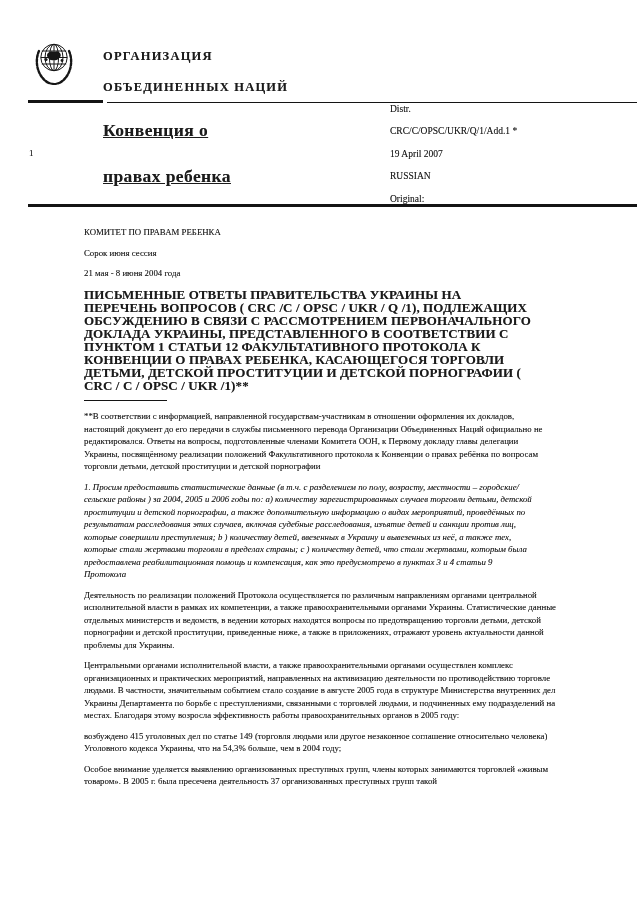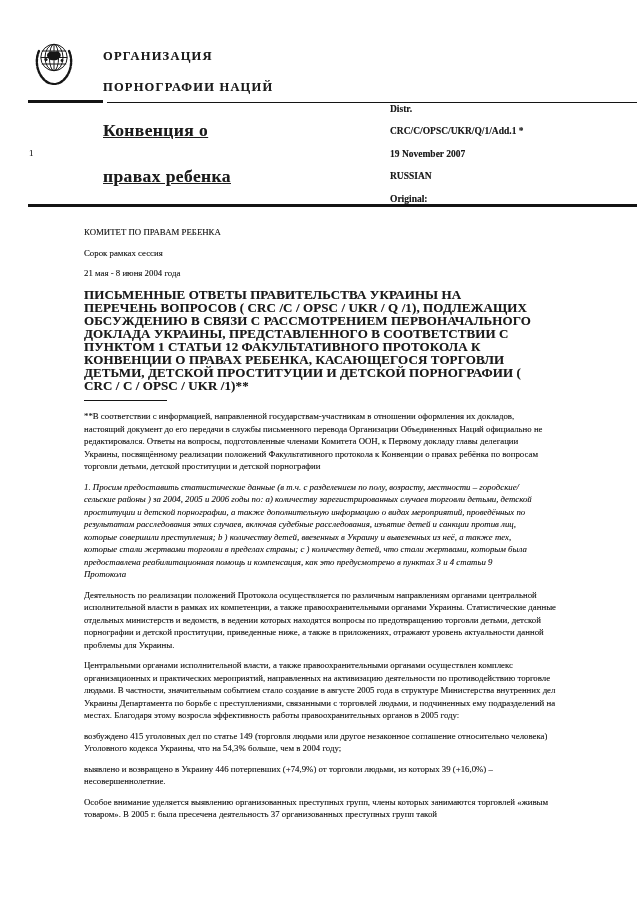--- a/index.html
+++ b/index.html
@@ -31,21 +31,21 @@
   }
   .rule{position:absolute;background:var(--line);}
   .rule-top-a{left:28px;top:100px;width:75px;height:2.5px;}
   .rule-top-b{left:107px;top:101.5px;width:530px;height:1.2px;}
   .rule-bottom{left:28px;top:204px;width:609px;height:3px;}
   .margin-note{position:absolute;left:29px;top:148px;font-size:9px;}
   .conv{position:absolute;left:103px;font-weight:bold;font-size:17.5px;letter-spacing:.4px;white-space:nowrap;text-decoration:underline;}
   .conv-1{top:120px;}
   .conv-2{top:166px;}
   .meta{position:absolute;left:390px;top:104px;font-size:9.5px;}
-  .meta div{margin-bottom:12.4px;white-space:nowrap;font-weight:bold;}
+  .meta div{margin-bottom:12.4px;white-space:nowrap;}
   
   .doc-body{
     position:absolute;left:84px;top:226px;width:476px;
     font-size:8.8px;line-height:12.5px;
   }
   .doc-body p{margin:0 0 8px 0;}
   .p-title{font-weight:bold;font-size:13px;line-height:13.1px;width:450px;letter-spacing:.1px;}
   .p-q{font-style:italic;width:448px;}
   .fn-sep{width:83px;height:0;border-top:1px solid var(--line);margin:5px 0 9px 0;}
   .fn{width:472px;}
@@ -72,50 +72,49 @@
     </g>
     <g stroke="#161616" fill="none" stroke-linecap="round">
       <path d="M7,12 C2.5,22 5,36 15,43" stroke-width="2.4" stroke-dasharray="2.6 1.5"></path>
       <path d="M37,12 C41.5,22 39,36 29,43" stroke-width="2.4" stroke-dasharray="2.6 1.5"></path>
       <path d="M15,43 q7,4 14,0" stroke-width="2.2" stroke-dasharray="2.4 1.4"></path>
     </g>
   </svg>
 
   <div class="org">
     <div>ОРГАНИЗАЦИЯ</div>
-    <div>ПОРНОГРАФИИ НАЦИЙ</div>
+    <div>ОБЪЕДИНЕННЫХ НАЦИЙ</div>
   </div>
 
 
   <div class="rule rule-top-a"></div>
   <div class="rule rule-top-b"></div>
 
   <div class="margin-note">1</div>
 
   <div class="conv conv-1">Конвенция о</div>
   <div class="conv conv-2">правах ребенка</div>
 
   <div class="meta">
     <div>Distr.</div>
     <div>CRC/C/OPSC/UKR/Q/1/Add.1 *</div>
-    <div>19 November 2007</div>
+    <div>19 April 2007</div>
     <div>RUSSIAN</div>
     <div>Original:</div>
   </div>
 
   <div class="rule rule-bottom"></div>
 
   <main class="doc-body">
     <p>КОМИТЕТ ПО ПРАВАМ РЕБЕНКА</p>
-    <p>Сорок рамках сессия</p>
+    <p>Сорок июня сессия</p>
     <p>21 мая - 8 июня 2004 года</p>
     <p class="p-title">ПИСЬМЕННЫЕ ОТВЕТЫ ПРАВИТЕЛЬСТВА УКРАИНЫ НА ПЕРЕЧЕНЬ ВОПРОСОВ ( CRC /C / OPSC / UKR / Q /1), ПОДЛЕЖАЩИХ ОБСУЖДЕНИЮ В СВЯЗИ С РАССМОТРЕНИЕМ ПЕРВОНАЧАЛЬНОГО ДОКЛАДА УКРАИНЫ, ПРЕДСТАВЛЕННОГО В СООТВЕТСТВИИ С ПУНКТОМ 1 СТАТЬИ 12 ФАКУЛЬТАТИВНОГО ПРОТОКОЛА К КОНВЕНЦИИ О ПРАВАХ РЕБЕНКА, КАСАЮЩЕГОСЯ ТОРГОВЛИ ДЕТЬМИ, ДЕТСКОЙ ПРОСТИТУЦИИ И ДЕТСКОЙ ПОРНОГРАФИИ ( CRC / C / OPSC / UKR /1)**</p>
     <div class="fn-sep"></div>
     <p class="fn">**В соответствии с информацией, направленной государствам-участникам в отношении оформления их докладов, настоящий документ до его передачи в службы письменного перевода Организации Объединенных Наций официально не редактировался. Ответы на вопросы, подготовленные членами Комитета ООН, к Первому докладу главы делегации Украины, посвящённому реализации положений Факультативного протокола к Конвенции о правах ребёнка по вопросам торговли детьми, детской проституции и детской порнографии</p>
     <p class="p-q">1. Просим предоставить статистические данные (в т.ч. с разделением по полу, возрасту, местности – городские/сельские районы ) за 2004, 2005 и 2006 годы по: а) количеству зарегистрированных случаев торговли детьми, детской проституции и детской порнографии, а также дополнительную информацию о видах мероприятий, проведённых по результатам расследования этих случаев, включая судебные расследования, изъятие детей и санкции против лиц, которые совершили преступления; b ) количеству детей, ввезенных в Украину и вывезенных из неё, а также тех, которые стали жертвами торговли в пределах страны; c ) количеству детей, что стали жертвами, которым была предоставлена реабилитационная помощь и компенсация, как это предусмотрено в пунктах 3 и 4 статьи 9 Протокола</p>
     <p>Деятельность по реализации положений Протокола осуществляется по различным направлениям органами центральной исполнительной власти в рамках их компетенции, а также правоохранительными органами Украины. Статистические данные отдельных министерств и ведомств, в ведении которых находятся вопросы по предотвращению торговли детьми, детской порнографии и детской проституции, приведенные ниже, а также в приложениях, отражают уровень актуальности данной проблемы для Украины.</p>
     <p>Центральными органами исполнительной власти, а также правоохранительными органами осуществлен комплекс организационных и практических мероприятий, направленных на активизацию деятельности по противодействию торговле людьми. В частности, значительным событием стало создание в августе 2005 года в структуре Министерства внутренних дел Украины Департамента по борьбе с преступлениями, связанными с торговлей людьми, и подчиненных ему подразделений на местах. Благодаря этому возросла эффективность работы правоохранительных органов в 2005 году:</p>
     <p>возбуждено 415 уголовных дел по статье 149 (торговля людьми или другое незаконное соглашение относительно человека) Уголовного кодекса Украины, что на 54,3% больше, чем в 2004 году;</p>
-    <p>выявлено и возвращено в Украину 446 потерпевших (+74,9%) от торговли людьми, из которых 39 (+16,0%) – несовершеннолетние.</p>
     <p>Особое внимание уделяется выявлению организованных преступных групп, члены которых занимаются торговлей «живым товаром». В 2005 г. была пресечена деятельность 37 организованных преступных групп такой</p>
   </main>
 
 </div>
 
 </body></html>

